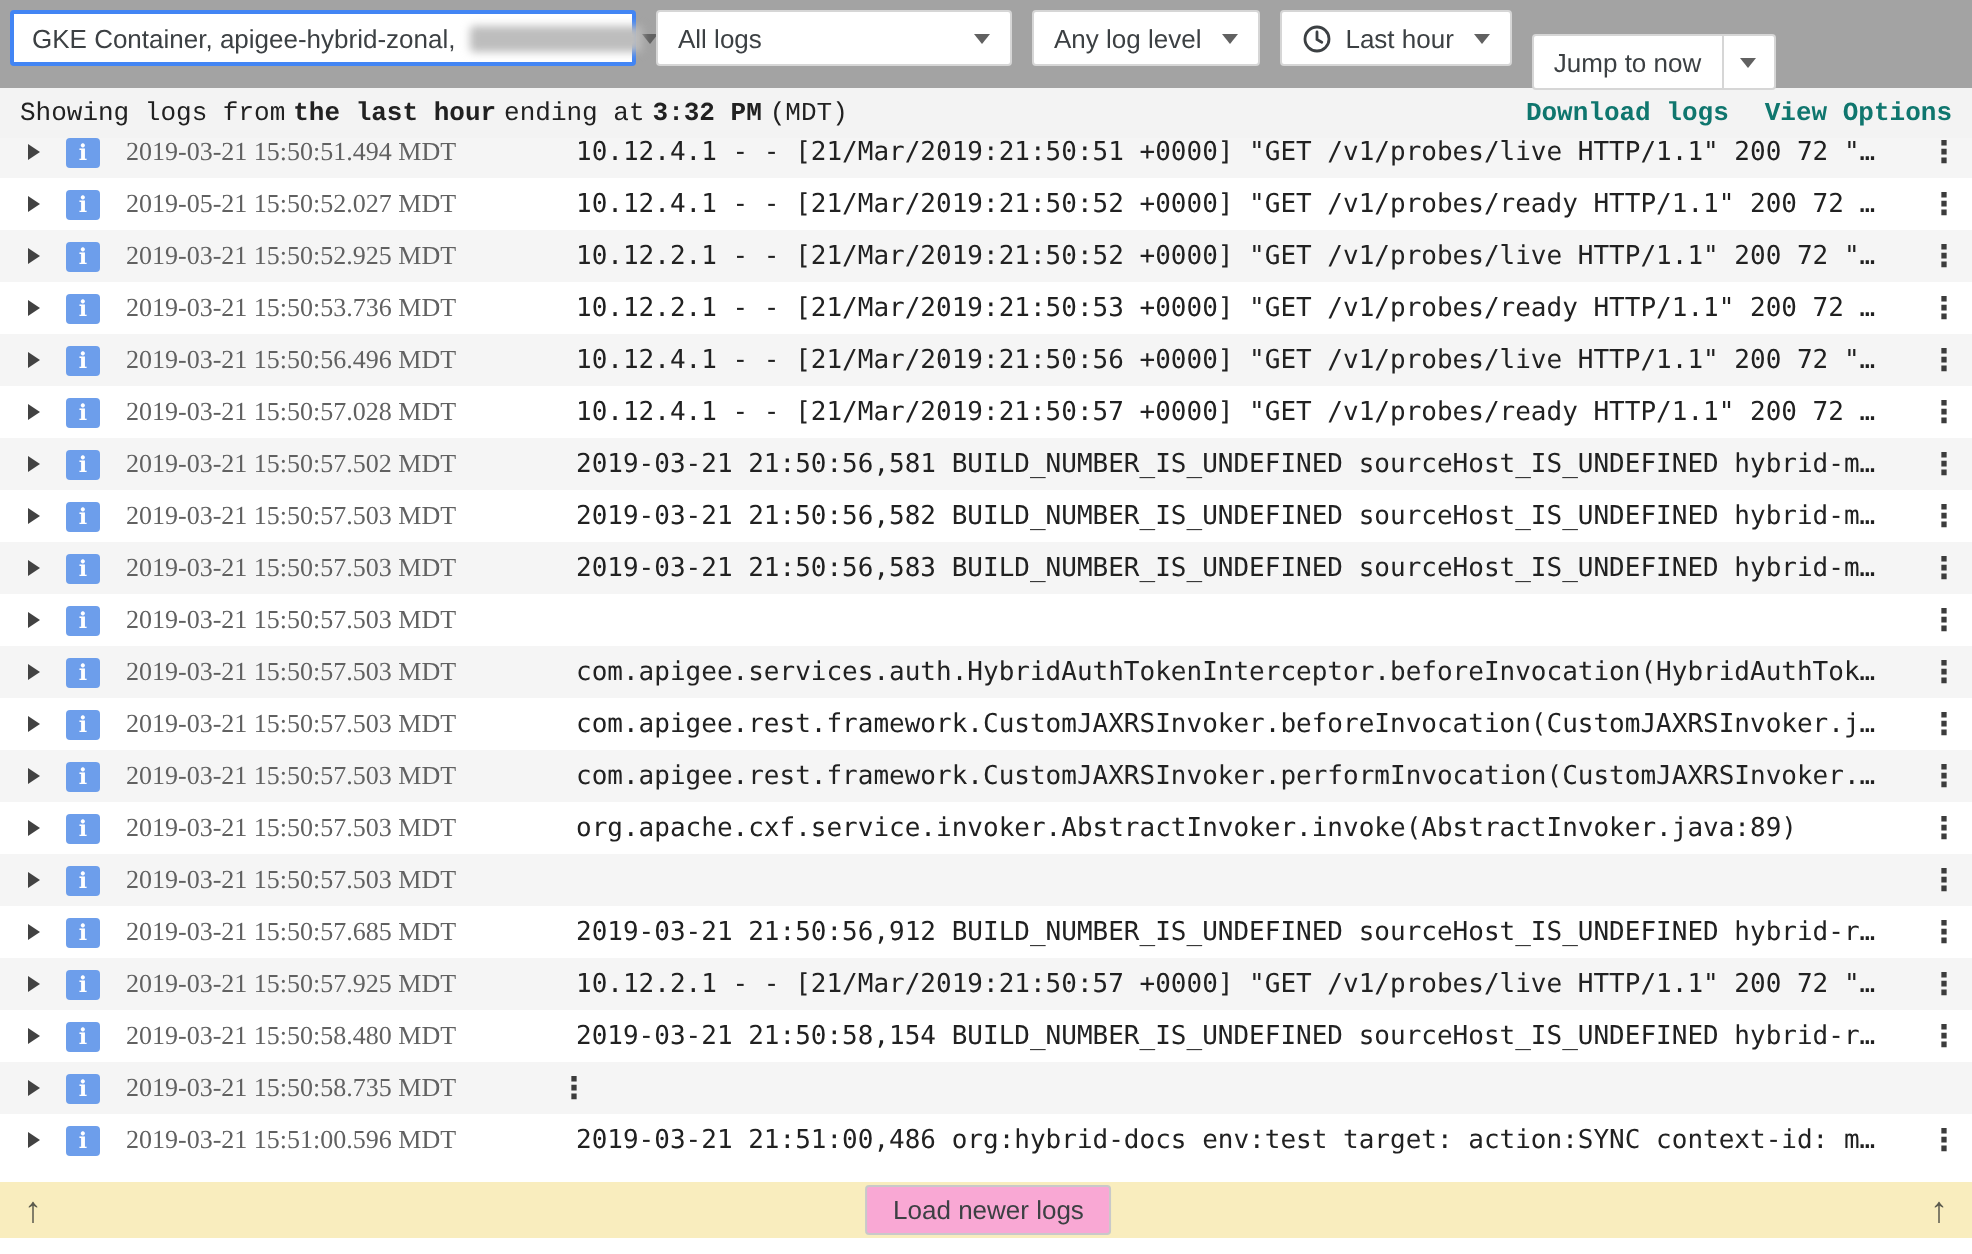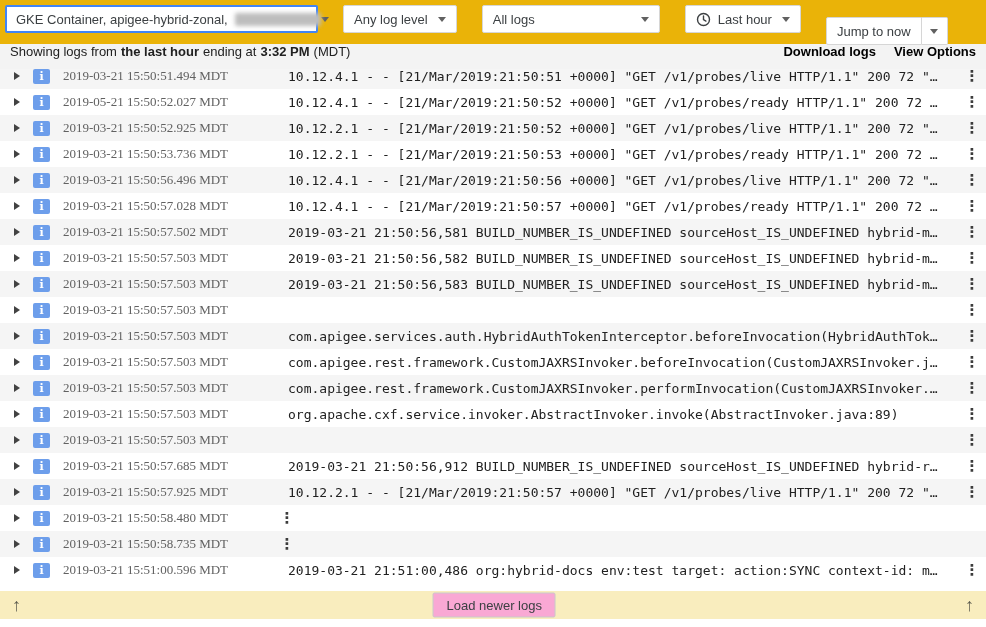--- a/index.html
+++ b/index.html
@@ -1,21 +1,21 @@
 <!DOCTYPE html>
 <html><head>
 <meta charset="utf-8">
 <style>
   * { margin: 0; padding: 0; box-sizing: border-box; }
   html, body { width: 986px; height: 627px; background: #fff; overflow: hidden;
                font-family: "Liberation Sans", sans-serif; }
 
   
-  .toolbar { height: 44px; display: flex; align-items: flex-start; gap: 25px;
-             padding: 5px 8px 0 5px; background: #eab308; }
+  .toolbar { height: 44px; display: flex; align-items: flex-start; gap: 10px;
+             padding: 5px 8px 0 5px; background: #a3a3a3; }
   .ctrl { display: inline-flex; align-items: center; height: 28px;
           border: 1px solid #d6d6d6; border-radius: 2px; background: #fff;
           padding: 0 10px; font-size: 13px; color: #3c4043; cursor: pointer;
           white-space: nowrap; }
   .ctrl.focused { border: 2px solid #4285f4; padding: 0 9px; }
   .resource-dd { width: 313px; }
   .logs-dd { width: 178px; }
   .caret { width: 0; height: 0; border-left: 4px solid transparent;
            border-right: 4px solid transparent; border-top: 5px solid #616161;
            margin-left: 10px; flex: none; }
@@ -23,26 +23,26 @@
   .redacted { display: inline-block; width: 86px; height: 13px; background: #bdbdbd;
               border-radius: 2px; filter: blur(2px); margin-left: 7px; flex: none; }
   .clock-svg { margin-right: 7px; flex: none; display: block; }
   .btn-group { display: inline-flex; margin-top: 12px; }
   .btn-group .main { border-radius: 2px 0 0 2px; }
   .btn-group .arrow-seg { border-radius: 0 2px 2px 0; border-left: none;
                           width: 26px; justify-content: center; padding: 0; }
   .btn-group .arrow-seg .caret { margin-left: 0; }
 
   
-  .statusbar { height: 25px; background: #f3f3f3; display: flex; align-items: flex-start;
-               padding: 0 10px; font-size: 13px; color: #212121; }
+  .statusbar { height: 25px; background: #f3f3f3; display: flex; align-items: center;
+               padding: 0 10px; font-size: 13px; color: #212121; font-family: Liberation Mono, monospace; }
   .statusbar b { font-weight: bold; }
   .statusbar .seg { margin-right: 4px; }
   .status-actions { margin-left: auto; display: flex; gap: 18px; }
-  .status-actions span { font-weight: bold; color: #000000; cursor: pointer; }
+  .status-actions span { font-weight: bold; color: #0f766e; cursor: pointer; }
 
   
   .loglist { height: 522px; overflow: hidden; background: #fff; }
   .loglist-inner { margin-top: -6px; }
   .log-row { display: flex; align-items: center; height: 26px; padding: 0 6px 0 10px;
              font-family: "DejaVu Sans Mono", monospace; font-size: 13px;
              cursor: pointer; }
   .log-row:nth-child(odd) { background: #f5f5f5; }
   .expand-arrow { width: 0; height: 0; border-top: 4px solid transparent;
                   border-bottom: 4px solid transparent; border-left: 6px solid #424242;
@@ -72,28 +72,28 @@
 </head>
 <body>
 
 <div class="toolbar">
   <div class="ctrl focused resource-dd">
     <span>GKE Container, apigee-hybrid-zonal,</span>
     <span class="redacted"></span>
     <span class="caret push"></span>
   </div>
 
+  <div class="ctrl logs-dd">
+    <span>All logs</span>
+    <span class="caret push"></span>
+  </div>
+
   <div class="ctrl">
     <span>Any log level</span>
     <span class="caret"></span>
-  </div>
-
-  <div class="ctrl logs-dd">
-    <span>All logs</span>
-    <span class="caret push"></span>
   </div>
 
   <div class="ctrl">
     <svg class="clock-svg" width="15" height="15" viewBox="0 0 15 15">
       <circle cx="7.5" cy="7.5" r="6" fill="none" stroke="#3c4043" stroke-width="1.4"></circle>
       <path d="M7.5 4v3.7l2.4 1.4" fill="none" stroke="#3c4043" stroke-width="1.4" stroke-linecap="round"></path>
     </svg>
     <span>Last hour</span>
     <span class="caret"></span>
   </div>
@@ -255,20 +255,21 @@
     <span class="info-icon">i</span>
     <span class="ts">2019-03-21 15:50:57.925 MDT</span>
     <span class="msg">10.12.2.1 - - [21/Mar/2019:21:50:57 +0000] "GET /v1/probes/live HTTP/1.1" 200 72 "…</span>
     <span class="row-menu">⋮</span>
   </div>
 
   <div class="log-row">
     <span class="expand-arrow"></span>
     <span class="info-icon">i</span>
     <span class="ts">2019-03-21 15:50:58.480 MDT</span>
+    <span class="msg">2019-03-21 21:50:58,154 BUILD_NUMBER_IS_UNDEFINED sourceHost_IS_UNDEFINED hybrid-r…</span>
     <span class="row-menu">⋮</span>
   </div>
 
   <div class="log-row">
     <span class="expand-arrow"></span>
     <span class="info-icon">i</span>
     <span class="ts">2019-03-21 15:50:58.735 MDT</span>
     <span class="row-menu">⋮</span>
   </div>
 

